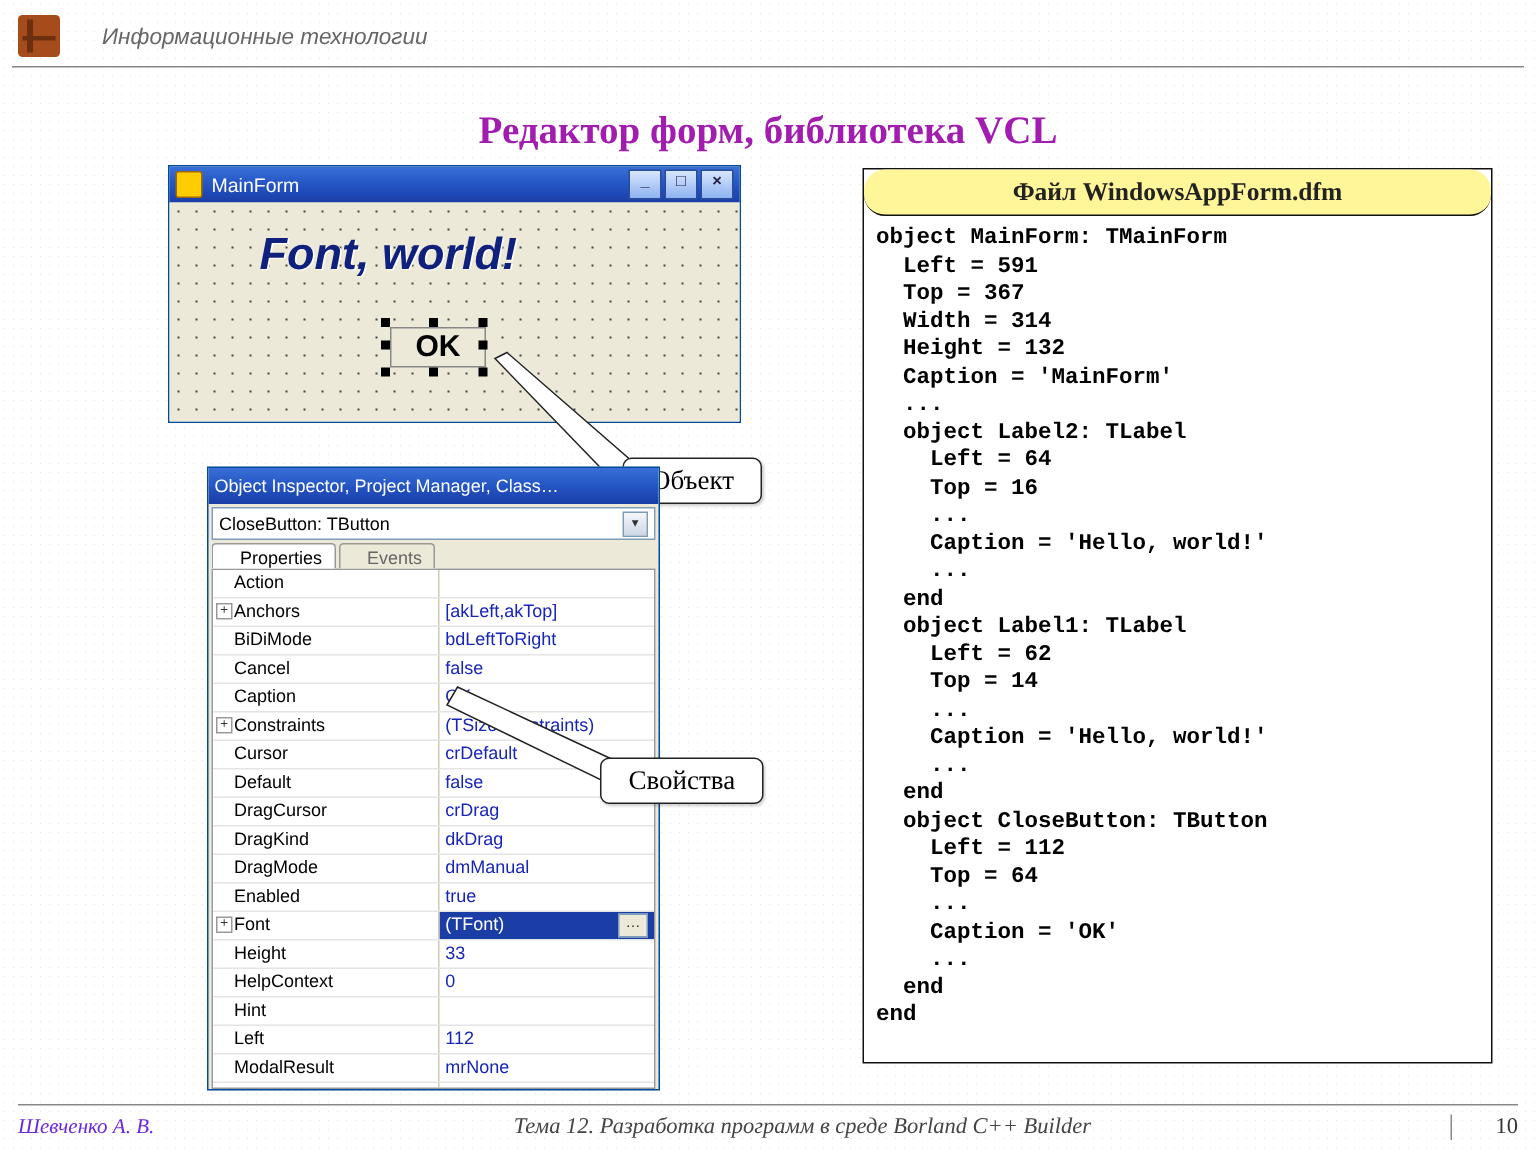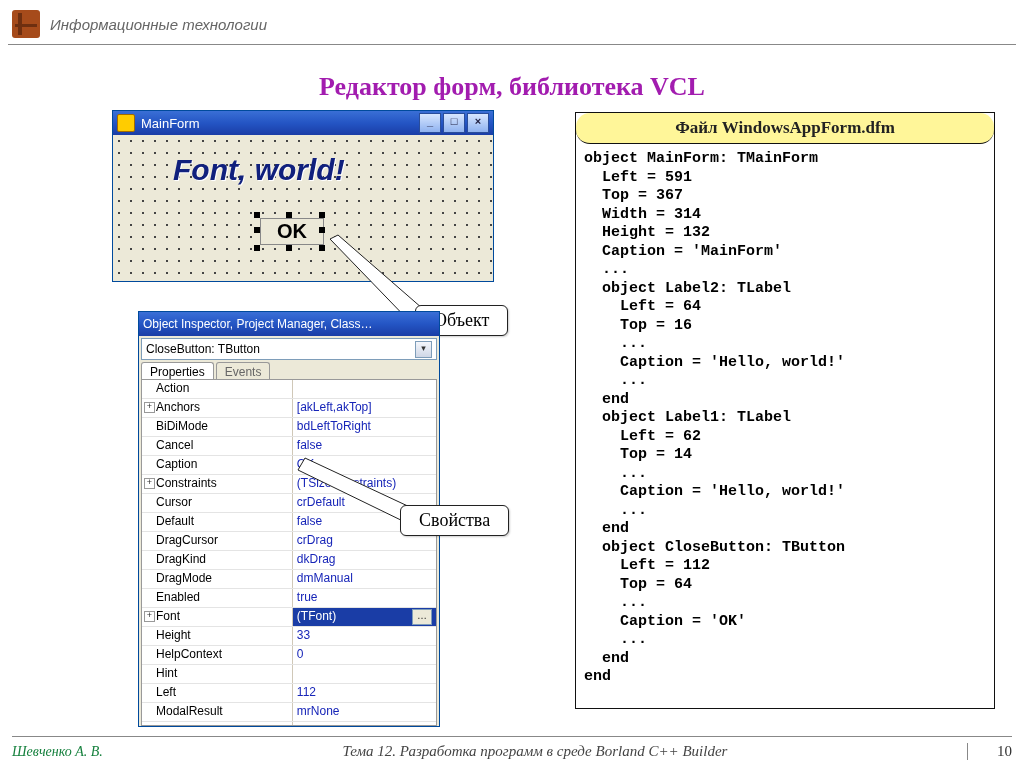--- a/index.html
+++ b/index.html
@@ -21,21 +21,21 @@
   .top-rule {
     position: absolute;
     left: 8px; right: 8px; top: 44px;
     border-top: 1px solid #888;
   }
   .header {
     position: absolute;
     top: 10px; left: 12px;
     display: flex;
     align-items: center;
-    gap: 10px;
+    gap: 28px;
   }
   .header-icon {
     width: 28px; height: 28px;
     background: #A64B1B;
     border-radius: 3px;
     position: relative;
   }
   .header-icon::before, .header-icon::after {
     content: '';
     position: absolute;
@@ -152,21 +152,21 @@
     background: linear-gradient(#f4f6fb,#cfd7e6);
     font-size: 9px; text-align: center; line-height: 13px;
     color: #333;
   }
   .tabs {
     display: flex;
     margin: 2px 2px 0 2px;
     font-size: 12px;
   }
   .tab {
-    padding: 2px 8px 0 8px;
+    padding: 2px 8px 0 18px;
     border: 1px solid #999;
     border-bottom: none;
     background: #fff;
     margin-right: 2px;
     border-radius: 3px 3px 0 0;
   }
   .tab.inactive { background: #ece9d8; color: #666; }
   .prop-grid {
     margin: 0 2px 2px 2px;
     border: 1px solid #999;
@@ -268,21 +268,21 @@
     position: absolute;
     bottom: 8px; left: 12px; right: 12px;
     display: flex;
     align-items: center;
     border-top: 1px solid #888;
     padding-top: 6px;
     font-family: "Times New Roman", serif;
   }
   .footer .author {
     font-style: italic;
-    color: #15803d;
+    color: #6d28d9;
     font-size: 14px;
   }
   .footer .topic {
     flex: 1;
     text-align: center;
     font-style: italic;
     color: #444;
     font-size: 15px;
   }
   .footer .page {

